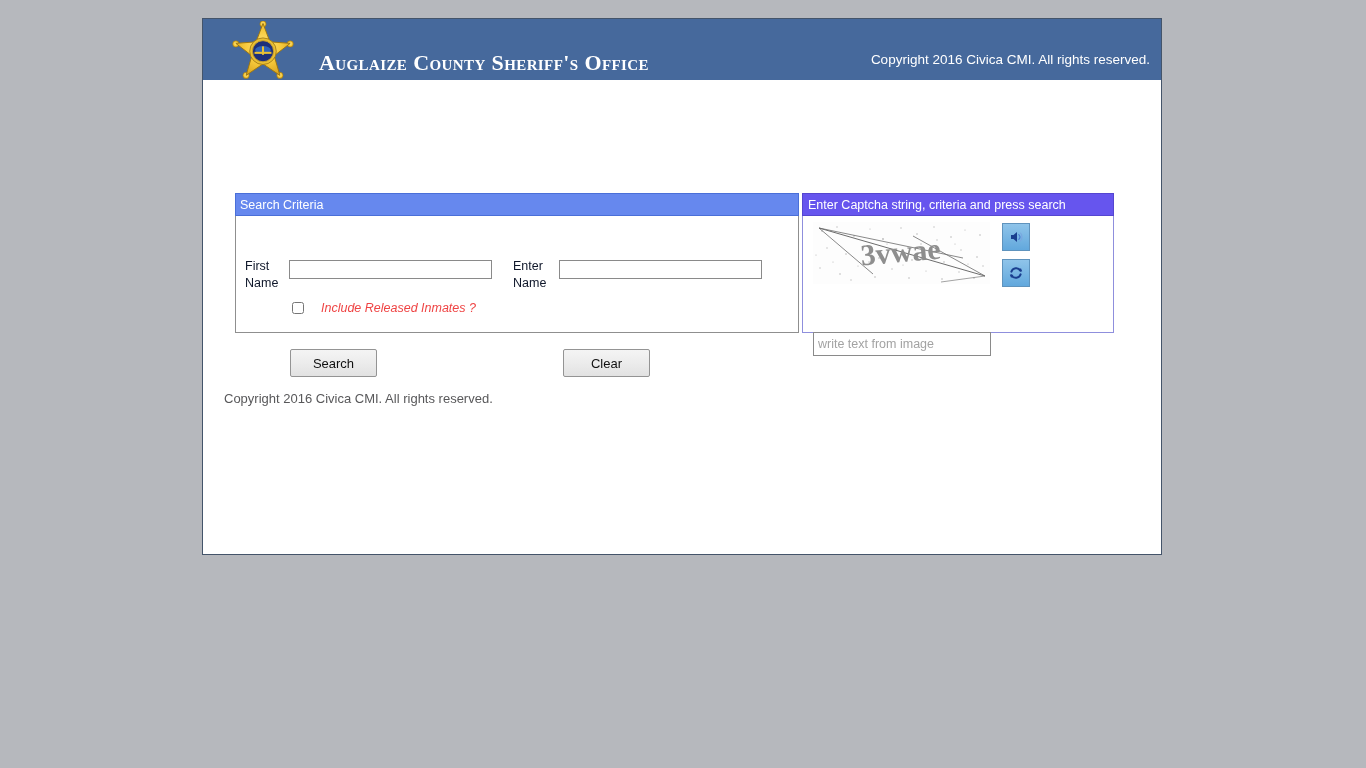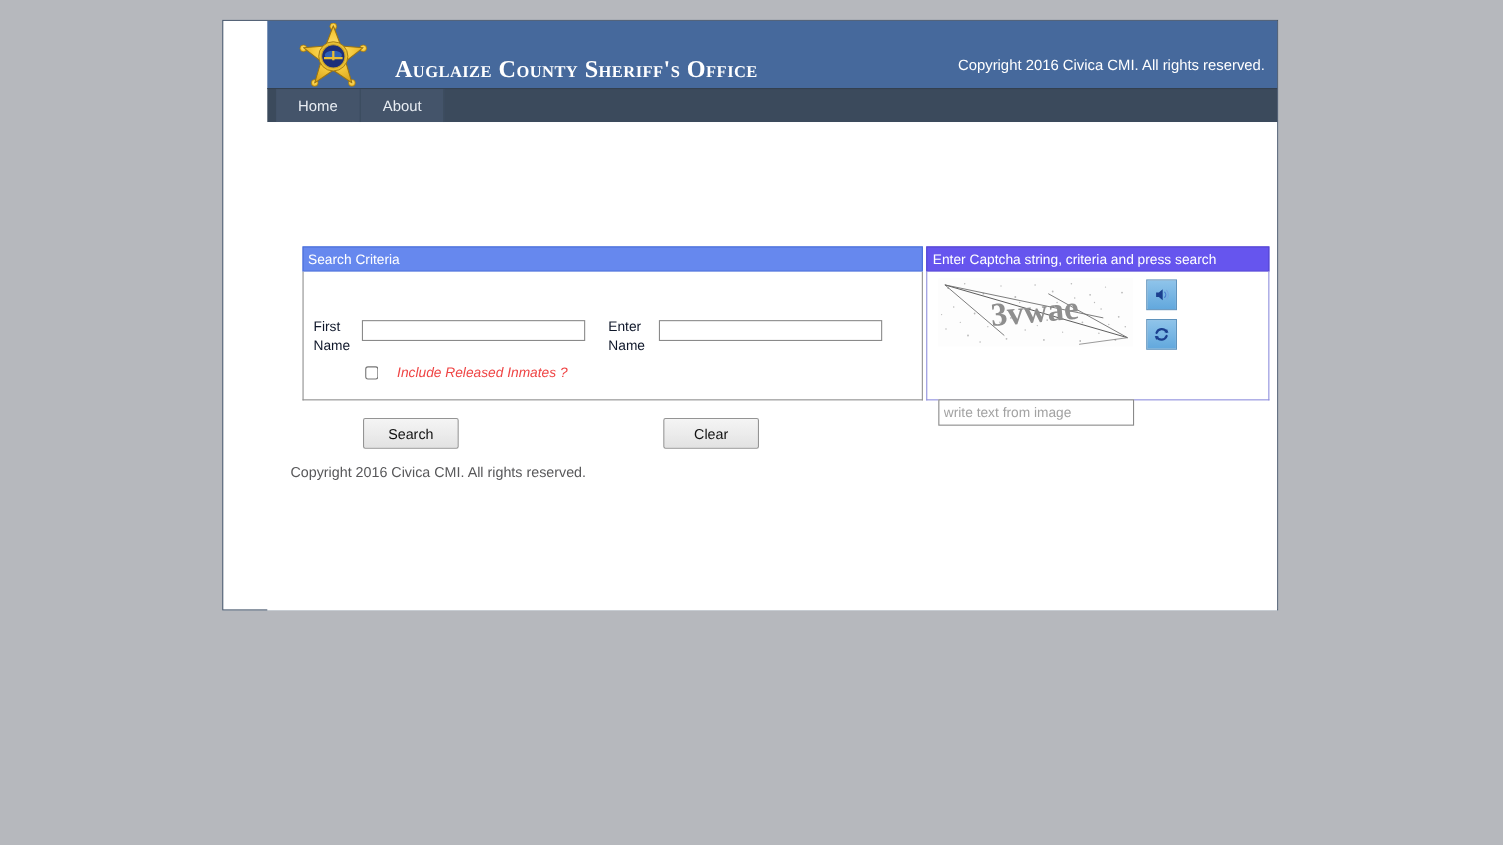--- a/index.html
+++ b/index.html
@@ -18,21 +18,20 @@
   
   #page {
     position: absolute;
     left: 202px;
     top: 18px;
     width: 960px;
     height: 537px;
     background: #ffffff;
     border: 1px solid #44546a;
     box-sizing: border-box;
-    padding-left: 40px;
   }
 
   
   #header {
     position: relative;
     height: 61px;
     background: #46699c;
     overflow: hidden;
   }
   #badge {
@@ -298,24 +297,20 @@
           <rect x="36" y="51" width="28" height="3.4" fill="#e9bf33"></rect>
           <rect x="48.3" y="42" width="3.4" height="14" fill="#e9bf33"></rect>
         </g>
       </svg>
     </div>
 
     <div id="site-title">Auglaize County Sheriff's Office</div>
     <div id="header-copyright">Copyright 2016 Civica CMI. All rights reserved.</div>
   </div>
 
-  <div id="nav">
-    <div class="nav-item">Home</div>
-    <div class="nav-item">About</div>
-  </div>
 
   <div id="content">
 
     <div id="search-panel">
       <div id="search-header">Search Criteria</div>
       <div id="search-body">
 
         <div class="field-label" id="first-name-label">First Name</div>
         <input class="text-input" id="first-name-input" type="text" value="" style="">
 

